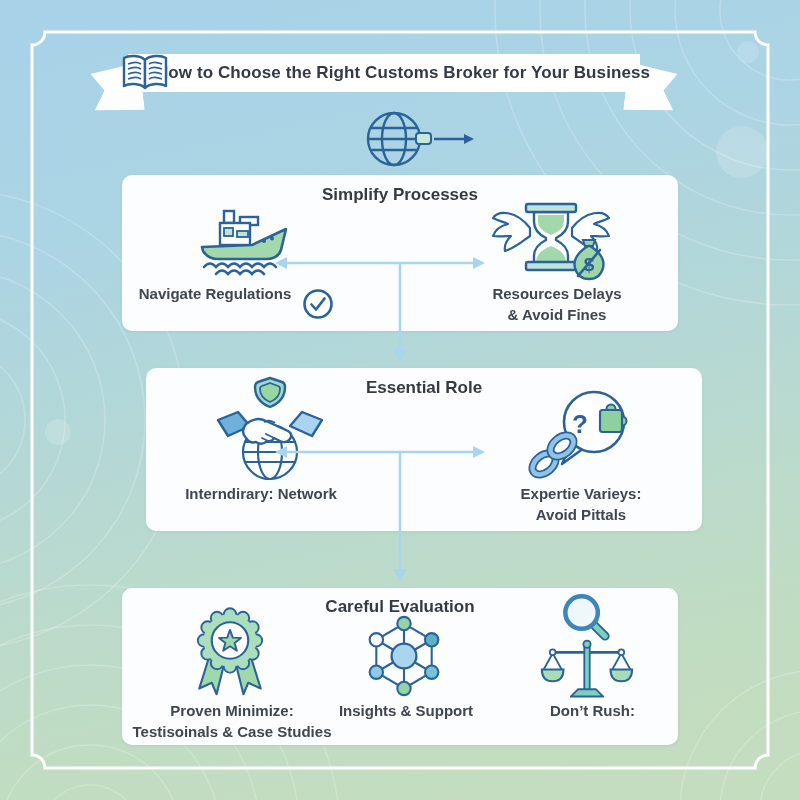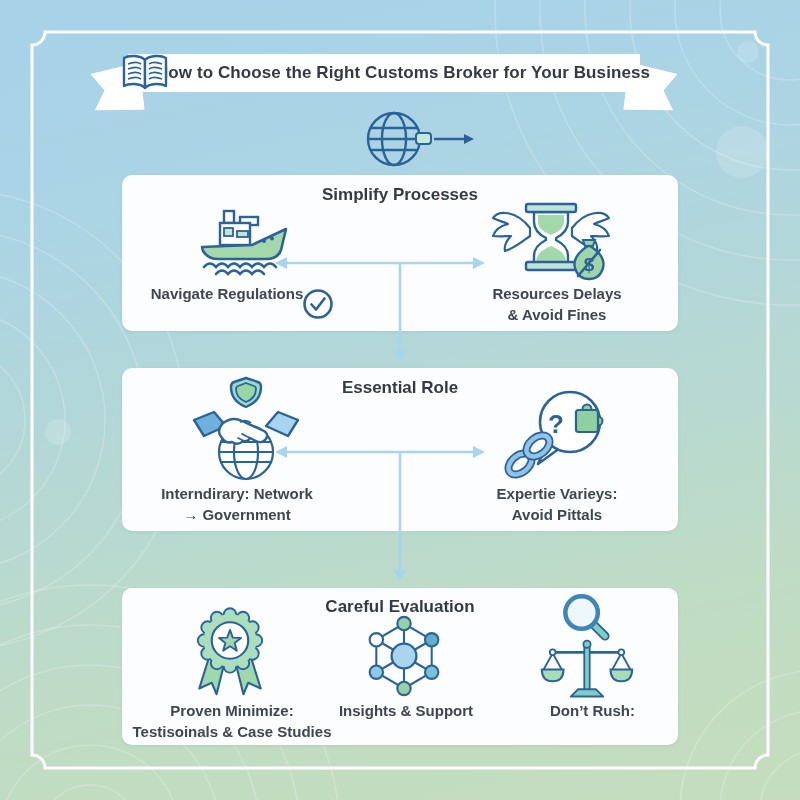--- a/index.html
+++ b/index.html
@@ -15,21 +15,21 @@
   .tail{width:54px;height:48px;background:#ffffff;z-index:5;top:62px;}
   .tail-left{left:88px;transform:rotate(-7deg);transform-origin:right center;
              clip-path:polygon(100% 0,100% 100%,8% 88%,30% 50%,8% 12%);}
   .tail-right{left:626px;transform:rotate(7deg);transform-origin:left center;
               clip-path:polygon(0 0,0 100%,92% 88%,70% 50%,92% 12%);}
   .book-wrap{left:118px;top:52px;z-index:7;}
   
   .card{position:absolute;left:122px;width:556px;background:#fcfdfe;border-radius:10px;
         box-shadow:0 1px 3px rgba(70,100,120,.10);z-index:3;}
   #card1{top:175px;height:156px;}
-  #card2{top:368px;height:163px;}
+  #card2{top:368px;height:163px;margin-left:24px;}
   #card3{top:588px;height:157px;}
   .card-heading{position:absolute;top:10px;left:0;right:0;text-align:center;
                 font-size:17px;font-weight:bold;color:#343a43;}
   .item-label{position:absolute;text-align:center;font-size:15px;font-weight:bold;
               line-height:21px;color:#3f4650;white-space:nowrap;}
   .item-label span{display:block;}
   .icon{position:absolute;}
   
   #decor{left:0;top:0;z-index:0;}
   #frame{left:0;top:0;z-index:1;}
@@ -156,21 +156,21 @@
       <path d="M46,66 L76,66 Q76,56 61,50 Q46,56 46,66 Z" fill="#a3d8ac"></path>
       <rect x="36" y="8" width="50" height="8" rx="2" fill="#bfe3d8" stroke="#2b6399" stroke-width="2.4"></rect>
       <rect x="36" y="66" width="50" height="8" rx="2" fill="#bfe3d8" stroke="#2b6399" stroke-width="2.4"></rect>
       <path d="M93,44 H105 L103,50 H95 Z" fill="#9fd6a8" stroke="#2b6399" stroke-width="2"></path>
       <path d="M100,50 Q116,60 113,72 Q110,83 99,83 Q88,83 85,72 Q82,60 98,50 Z" fill="#9fd6a8" stroke="#2b6399" stroke-width="2.4" stroke-linejoin="round"></path>
       <text x="99" y="75" text-anchor="middle" font-family="Liberation Sans, sans-serif" font-size="19" font-weight="bold" fill="#2b6399">$</text>
       <line x1="88" y1="80" x2="110" y2="54" stroke="#2b6399" stroke-width="2.6" stroke-linecap="round"></line>
     </svg>
   </div>
 
-  <div class="item-label" style="left:0px;top:108px;width:186px;padding-left:12px;">
+  <div class="item-label" style="left:0px;top:108px;width:186px;">
     <span>Navigate Regulations</span>
   </div>
   <div class="icon" style="left:180px;top:113px;">
     <svg width="32" height="32" viewBox="0 0 32 32">
       <circle cx="16" cy="16" r="13.5" fill="#ffffff" stroke="#2b6399" stroke-width="2.6"></circle>
       <path d="M9.5,16.5 L14,21.5 L22.5,10.5" fill="none" stroke="#2b6399" stroke-width="2.6" stroke-linecap="round" stroke-linejoin="round"></path>
     </svg>
   </div>
   <div class="item-label" style="left:330px;top:108px;width:210px;">
     <span>Resources Delays</span>
@@ -214,21 +214,20 @@
       </g>
       <g transform="rotate(-38 42 60)">
         <ellipse cx="42" cy="60" rx="13" ry="8.5" fill="none" stroke="#2b6399" stroke-width="8"></ellipse>
         <ellipse cx="42" cy="60" rx="13" ry="8.5" fill="none" stroke="#8fc3e8" stroke-width="4.5"></ellipse>
       </g>
     </svg>
   </div>
 
   <div class="item-label" style="left:15px;top:115px;width:200px;">
     <span>Interndirary: Network</span>
-    <span>→ Government</span>
   </div>
   <div class="item-label" style="left:330px;top:115px;width:210px;">
     <span>Expertie Varieys:</span>
     <span>Avoid Pittals</span>
   </div>
 </div>
 
 <div id="card3" class="card">
   <div class="card-heading" style="top:9px;">Careful Evaluation</div>
 

